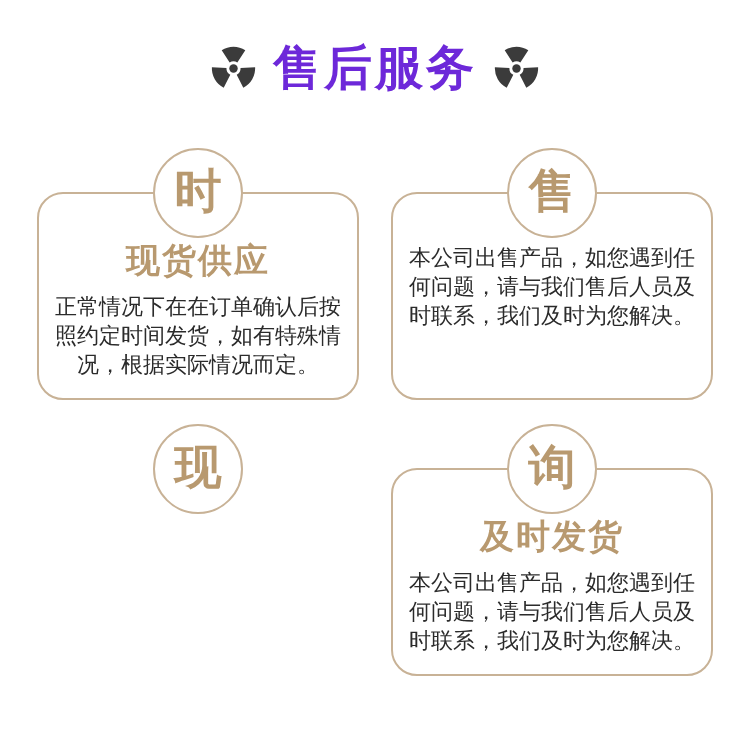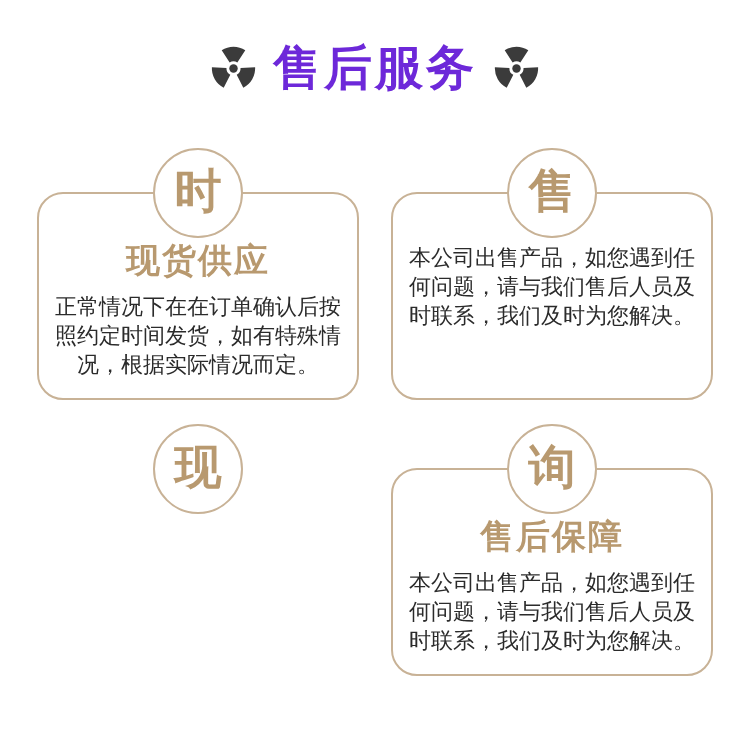--- a/index.html
+++ b/index.html
@@ -137,19 +137,19 @@
       <div class="badge">
         <span>现</span>
       </div>
     </section>
 
     <section class="cell">
       <div class="badge">
         <span>询</span>
       </div>
       <div class="card-box">
-        <h2 class="card-heading">售后保障</h2>
+        <h2 class="card-heading">及时发货</h2>
         <p class="card-body">本公司出售产品，如您遇到任何问题，请与我们售后人员及时联系，我们及时为您解决。</p>
       </div>
     </section>
 
   </div>
 </div>
 
 </body></html>

